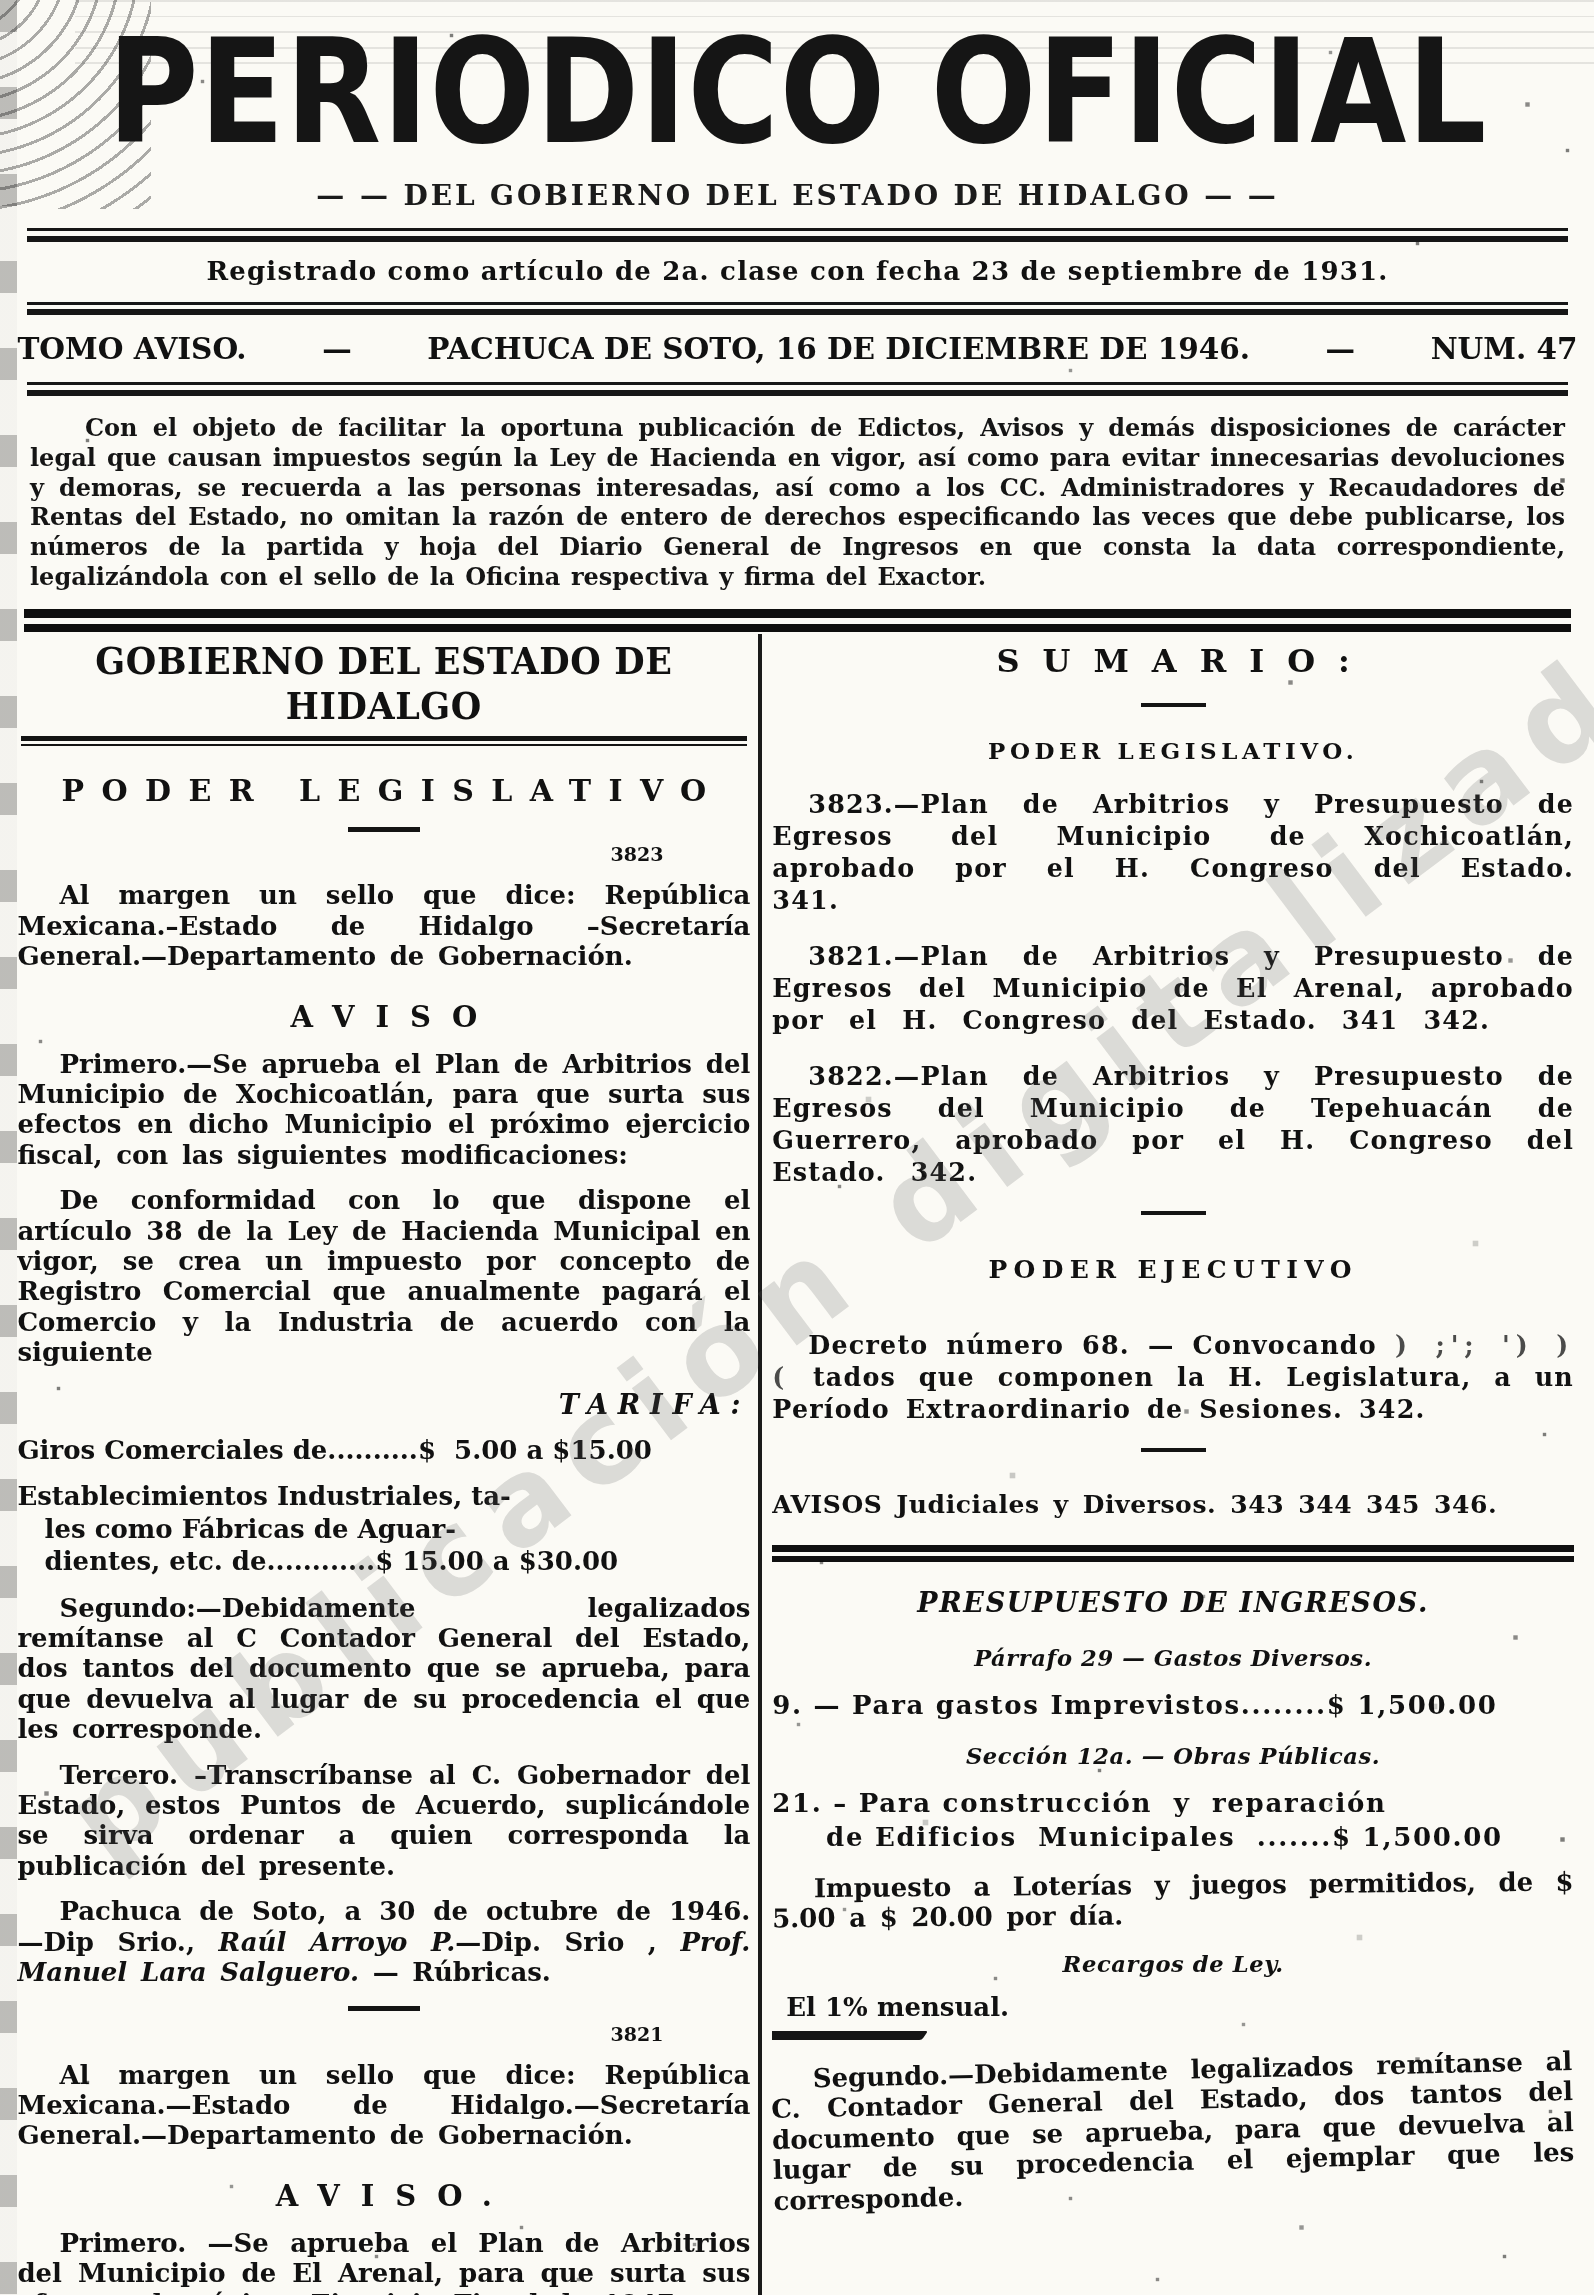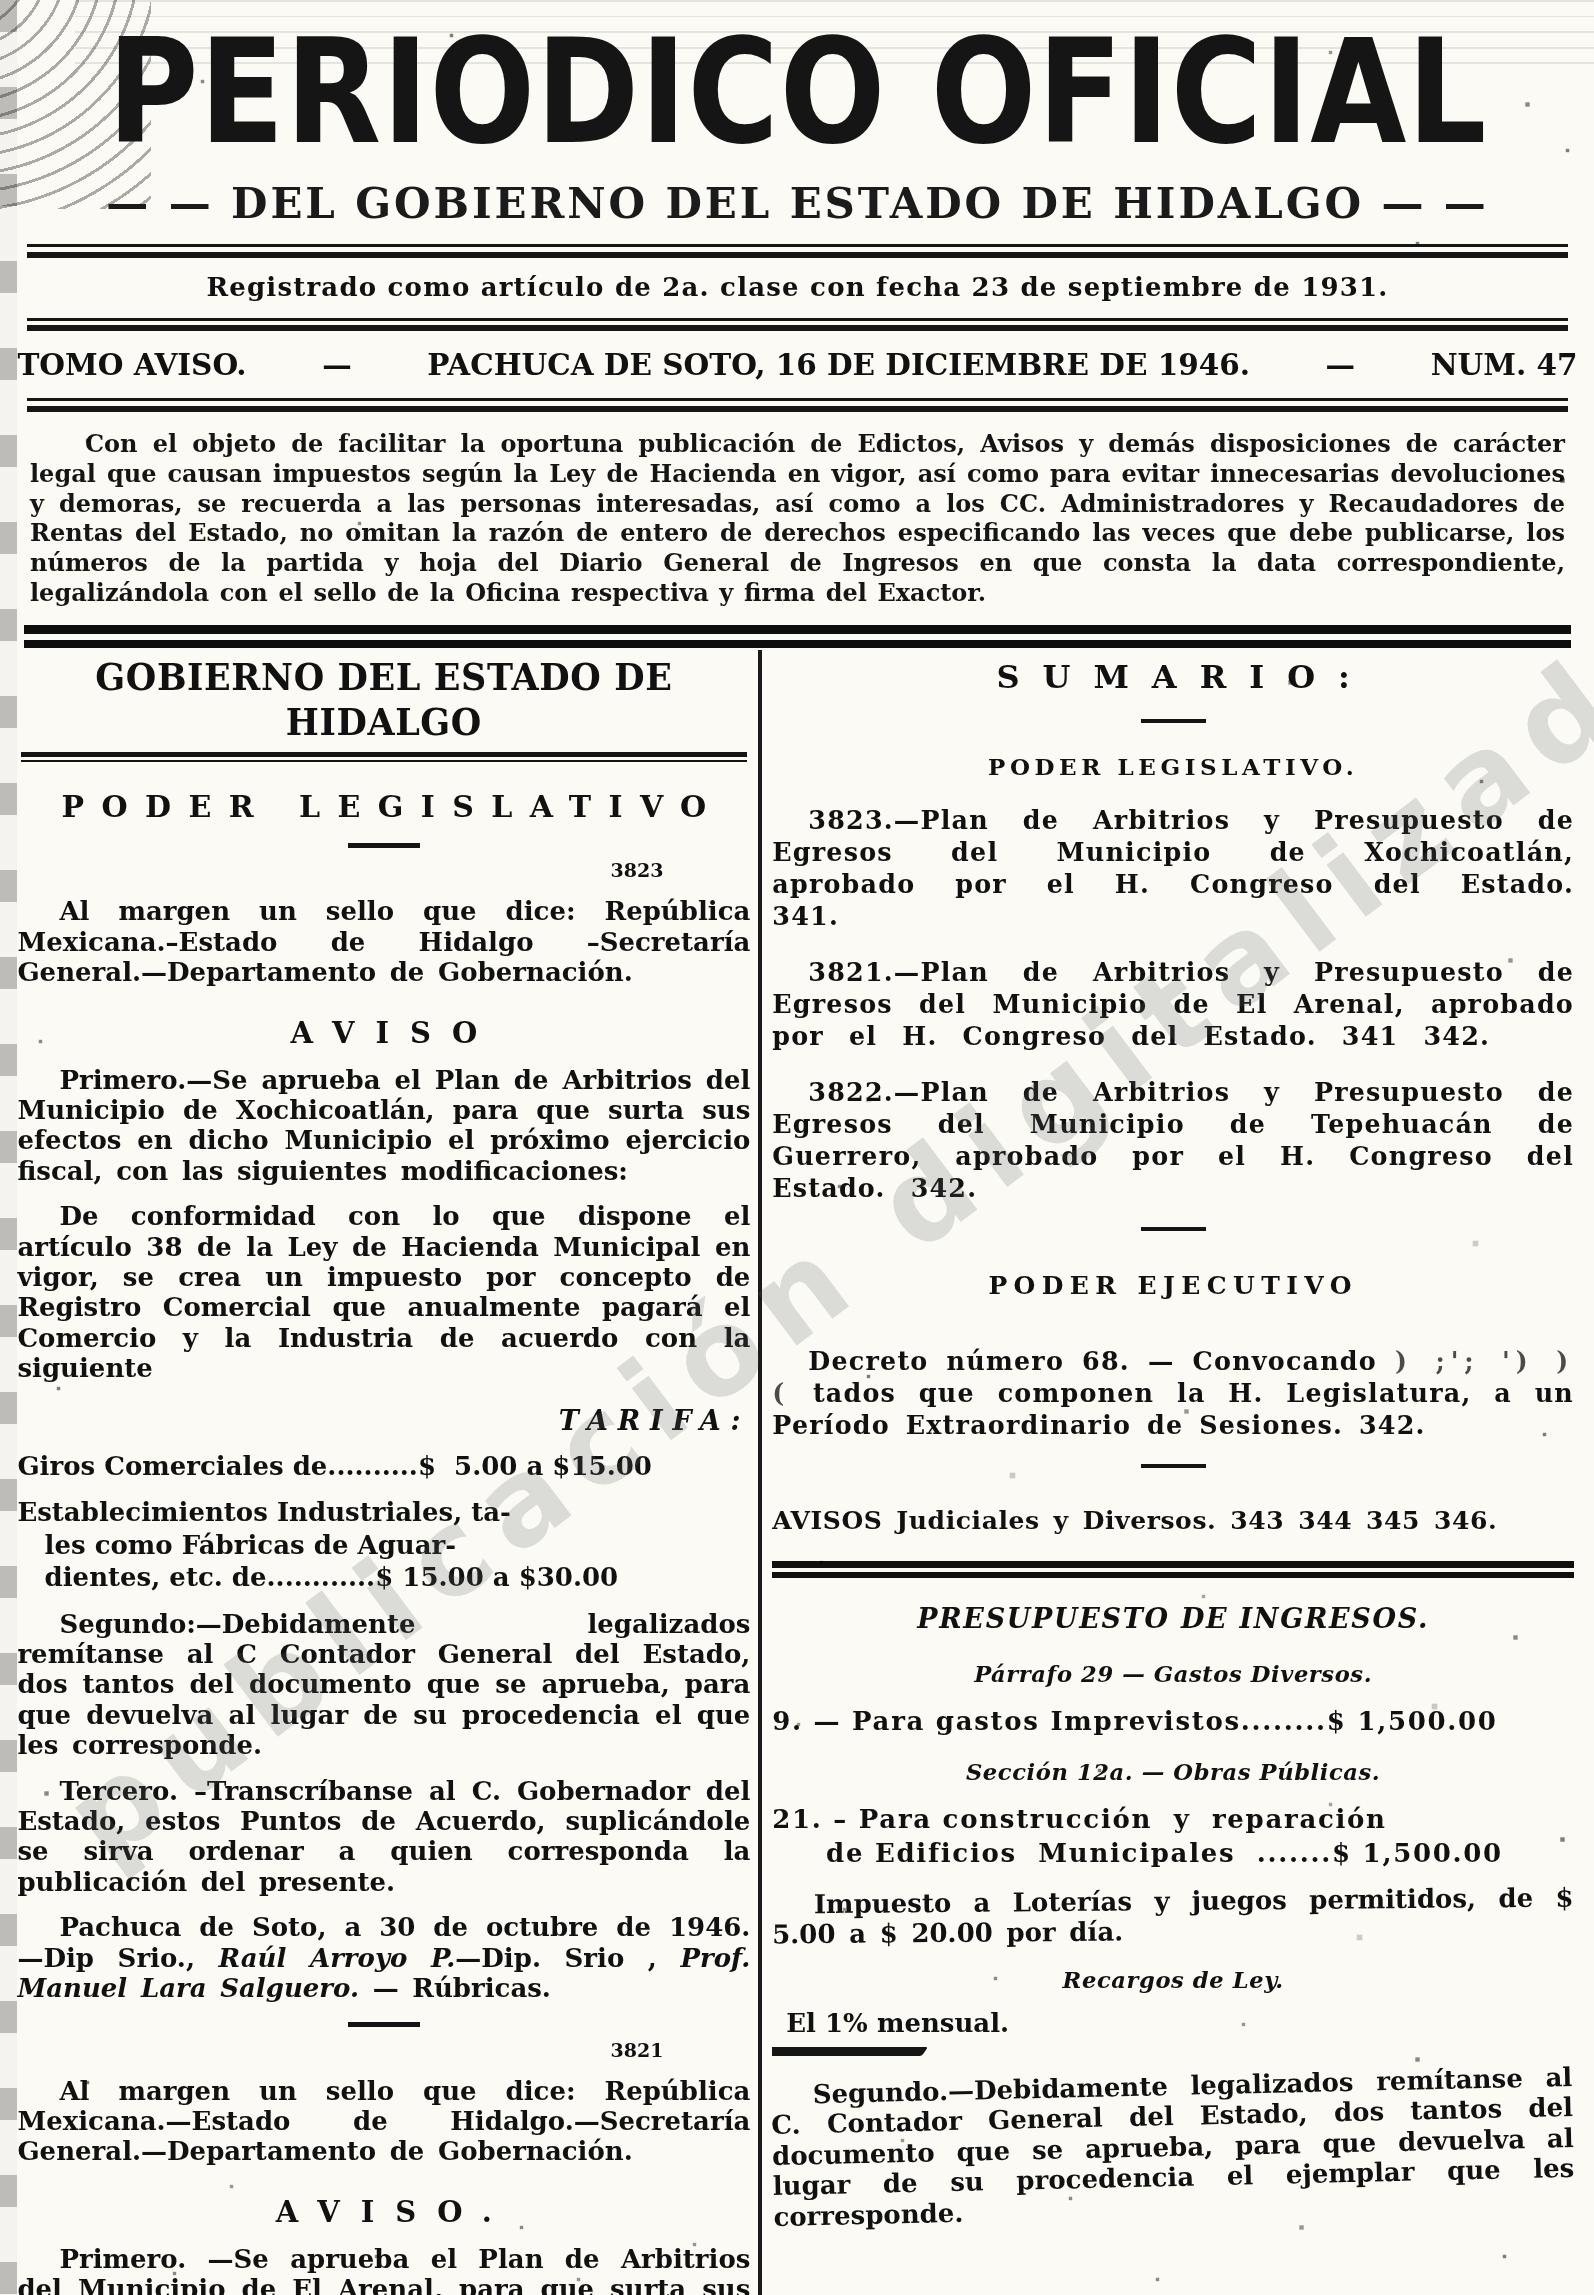--- a/index.html
+++ b/index.html
@@ -16,21 +16,21 @@
   .masthead{position:relative;padding-top:30px;}
   .mast-title{
     margin:0;text-align:center;
     font-family:"DejaVu Sans", sans-serif;
     font-weight:bold;font-size:138px;line-height:.92;
     letter-spacing:1.2px;white-space:nowrap;
     transform:scale(.9,1.04);color:#151515;
   }
   .mast-subtitle{
     margin-top:22px;text-align:center;
-    font-weight:bold;font-size:42px;letter-spacing:2.9px;color:#1b1b1b;
+    font-weight:bold;font-size:28px;letter-spacing:2.9px;color:#1b1b1b;
   }
   .rule-double{height:4.6px;border-top:3.5px solid #161616;border-bottom:6.4px solid #161616;margin:16px 27px 0;}
   .registration{margin-top:14px;text-align:center;font-weight:bold;font-size:26px;letter-spacing:1.2px;}
   .volume-row{
     display:flex;justify-content:space-between;align-items:baseline;
     padding:0 17.4px;margin-top:16px;font-weight:bold;font-size:29.5px;white-space:nowrap;
   }
   .notice{
     margin:17.4px 30px 0;font-weight:bold;font-size:24px;line-height:1.24;
     text-align:justify;text-indent:55px;word-spacing:2.3px;color:#151515;

